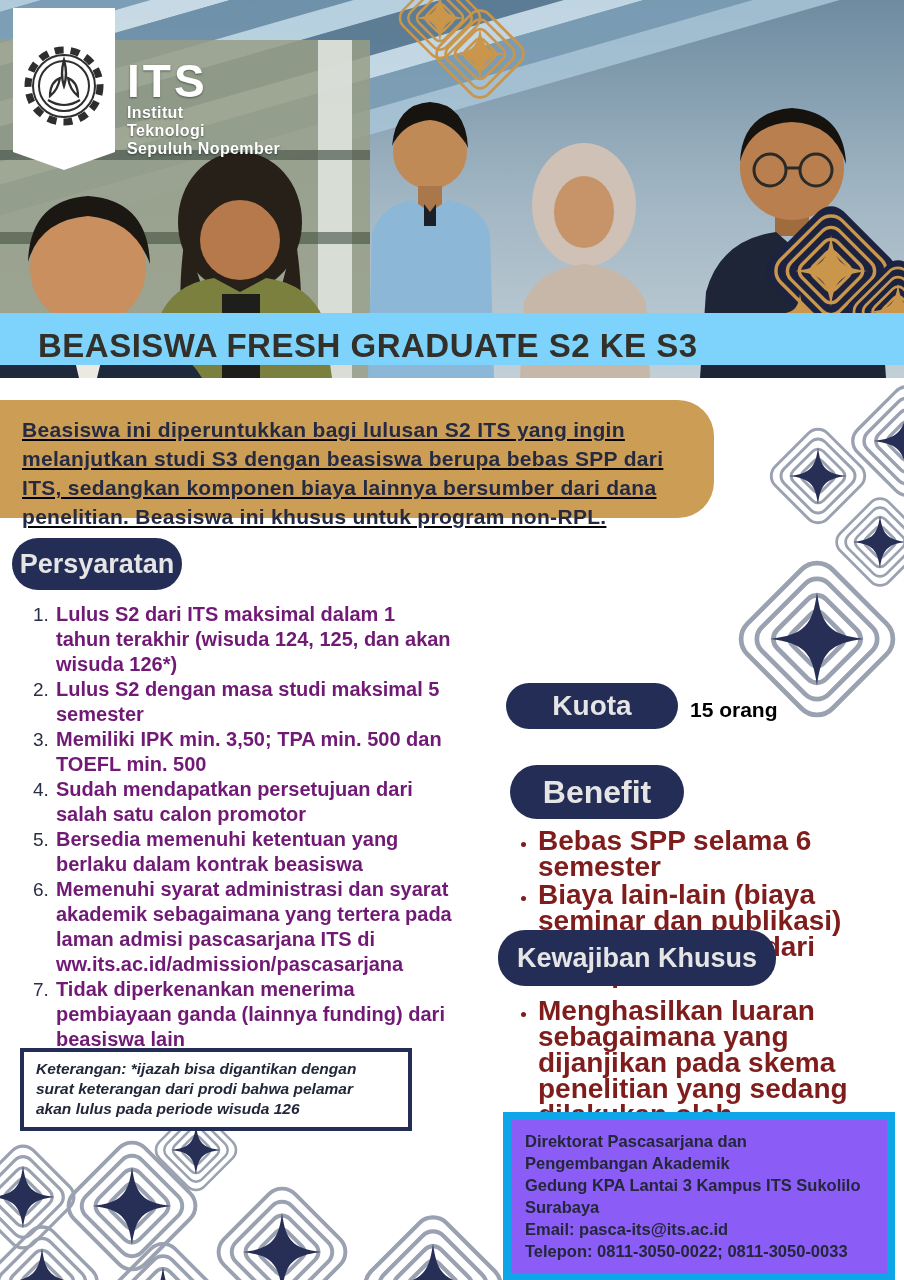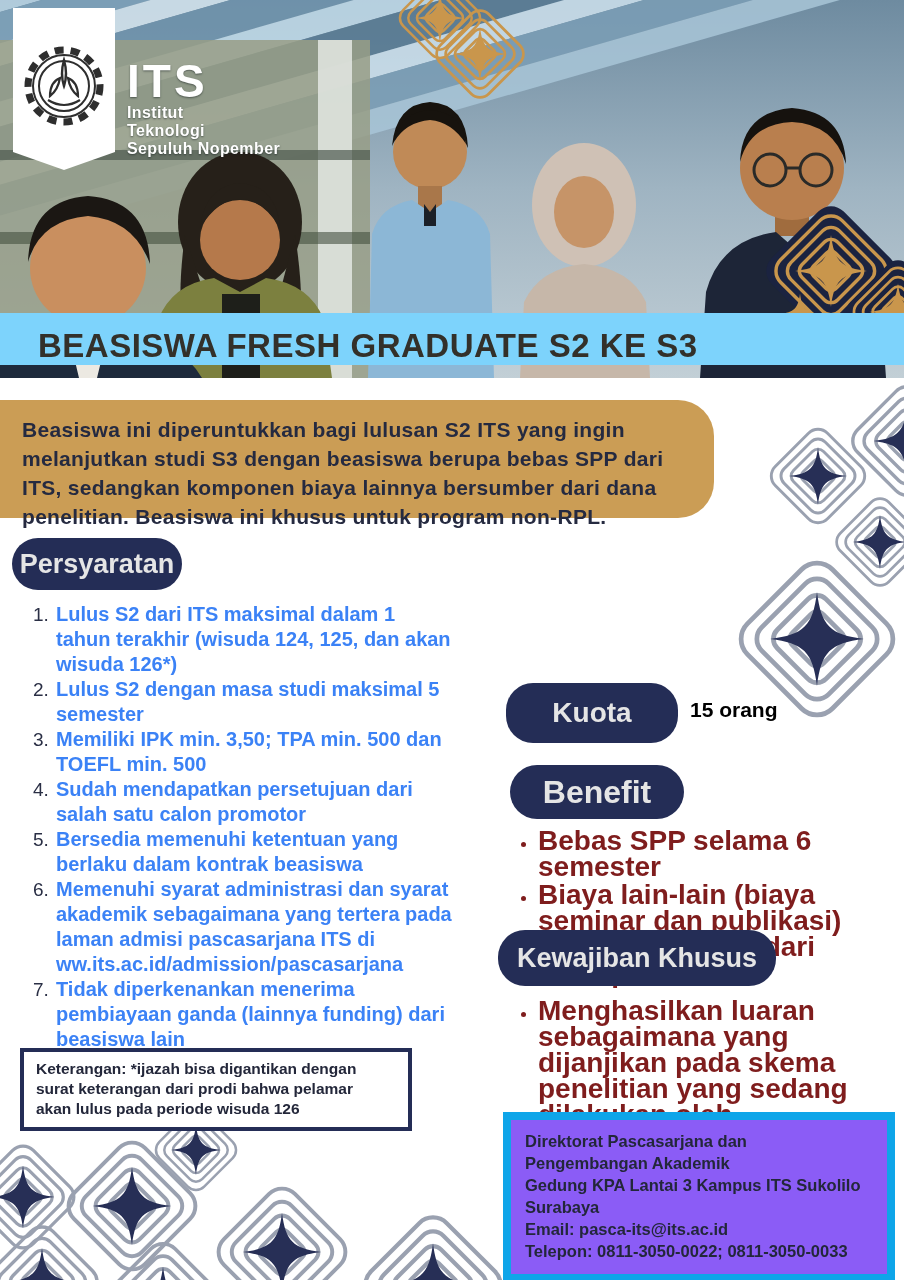--- a/index.html
+++ b/index.html
@@ -18,47 +18,47 @@
   .brand-acronym{font-size:46px;font-weight:700;letter-spacing:3px;line-height:1;}
   .brand-line{font-size:16px;font-weight:700;line-height:18px;letter-spacing:.4px;}
   
   .title-bar{position:absolute;left:0;top:313px;width:904px;height:52px;
     background:#7dd3fc;z-index:5;display:flex;align-items:flex-end;}
   .title-bar h1{margin:0 0 0 38px;font-size:33px;font-weight:700;color:#33302a;
     letter-spacing:.5px;white-space:nowrap;}
   
   .intro-box{position:absolute;left:0;top:400px;width:714px;height:118px;
     background:#cb9d55;border-radius:0 36px 36px 0;z-index:3;
-    box-sizing:border-box;padding:15px 46px 15px 22px;}
+    box-sizing:border-box;padding:15px 46px 15px 22px;text-decoration:underline;}
   .intro-box p{margin:0;font-size:21px;font-weight:700;color:#252a40;
     line-height:29px;letter-spacing:.3px;}
   
   .pill{position:absolute;background:#242d56;border-radius:27px;z-index:3;
     display:flex;align-items:center;justify-content:center;color:#e5e5e5;font-weight:700;}
   .pill-persyaratan{left:12px;top:538px;width:170px;height:52px;font-size:27px;}
-  .pill-kuota{left:506px;top:683px;width:172px;height:60px;font-size:28px;}
+  .pill-kuota{left:506px;top:683px;width:172px;height:46px;font-size:28px;}
   .pill-benefit{left:510px;top:765px;width:174px;height:54px;font-size:32px;}
   .pill-kewajiban{left:498px;top:930px;width:278px;height:56px;font-size:27px;}
   .kuota-value{position:absolute;left:690px;top:698px;z-index:3;
     font-size:21px;font-weight:700;color:#000000;}
   
   .req-list{position:absolute;left:28px;top:602px;width:400px;margin:0;
     padding:0 0 0 26px;z-index:3;}
-  .req-list li{font-size:20px;font-weight:700;color:#3b82f6;line-height:25px;
+  .req-list li{font-size:20px;font-weight:700;color:#701a75;line-height:25px;
     margin:0;padding-left:2px;}
   .req-list li::marker{font-weight:400;font-size:19px;color:#2a2f45;}
   .bullet-list{position:absolute;margin:0;padding:0 0 0 20px;z-index:3;list-style:disc;}
   .bullet-list li{font-size:28px;font-weight:700;color:#7f1d1d;line-height:26px;margin-bottom:2px;}
   .bullet-list li::marker{font-size:17px;}
   .benefit-list{left:518px;top:828px;width:322px;}
   .kewajiban-list{left:518px;top:998px;width:324px;}
   
   .note-box{position:absolute;left:20px;top:1048px;width:392px;z-index:6;
     background:#ffffff;border:4px solid #242d56;box-sizing:border-box;
-    padding:7px 22px 8px 12px;}
+    padding:7px 22px 8px 12px;font-style:italic;}
   .note-box p{margin:0;font-size:15.5px;font-weight:700;color:#23273a;line-height:20px;}
   .contact-box{position:absolute;left:503px;top:1112px;width:392px;z-index:6;
     background:#8b5cf6;border:8px solid #0ea5e9;box-sizing:border-box;
     padding:10px 14px 12px 14px;}
   .contact-line{font-size:16.5px;font-weight:700;color:#23273a;line-height:22px;}
   
   .deco{position:absolute;display:block;}
   .z0{z-index:0}.z2{z-index:2}
   .c-gray{color:#9aa1b0}.c-navy{color:#272f56}.c-gold{color:#c9964c}
 </style>

